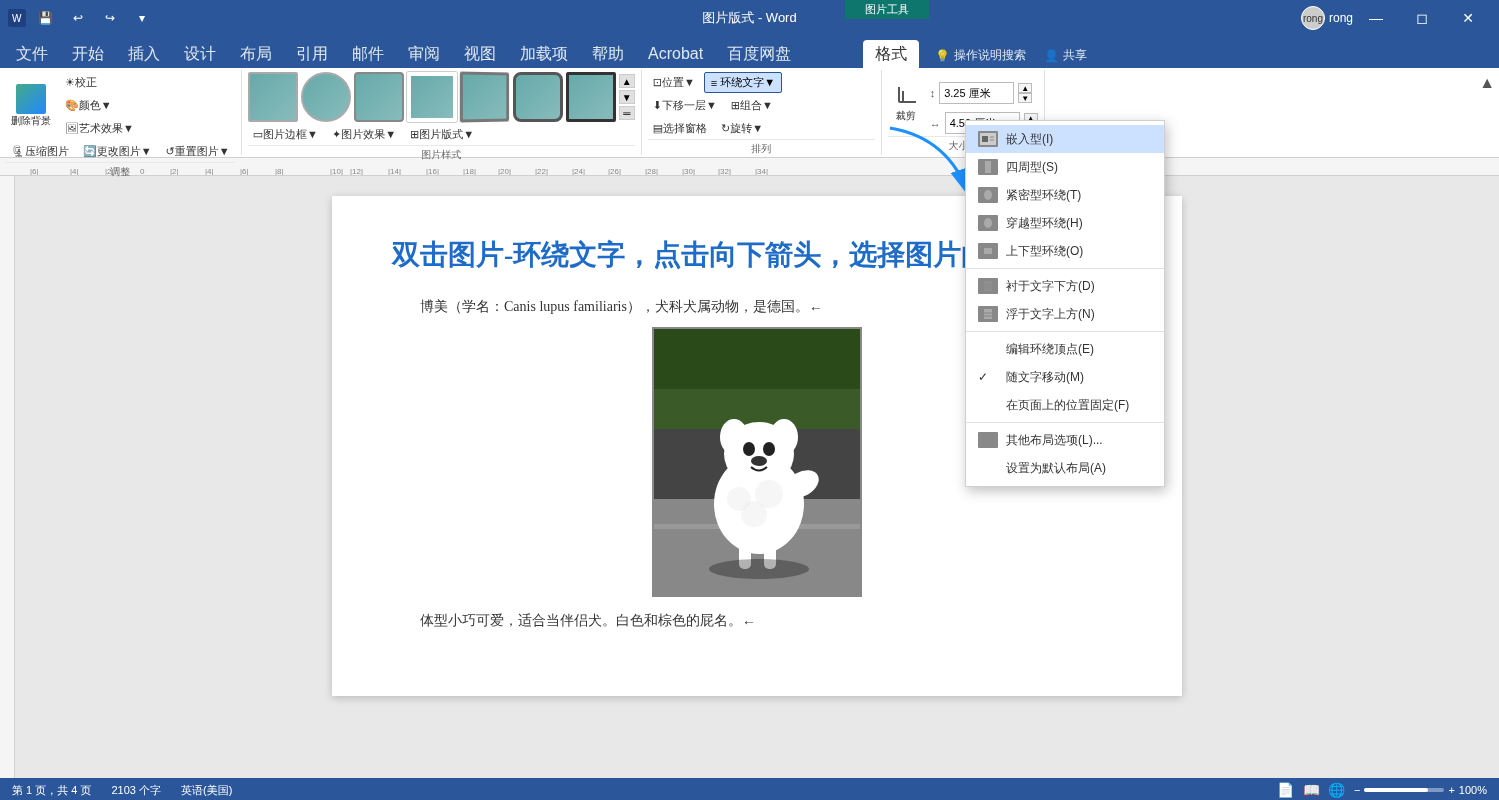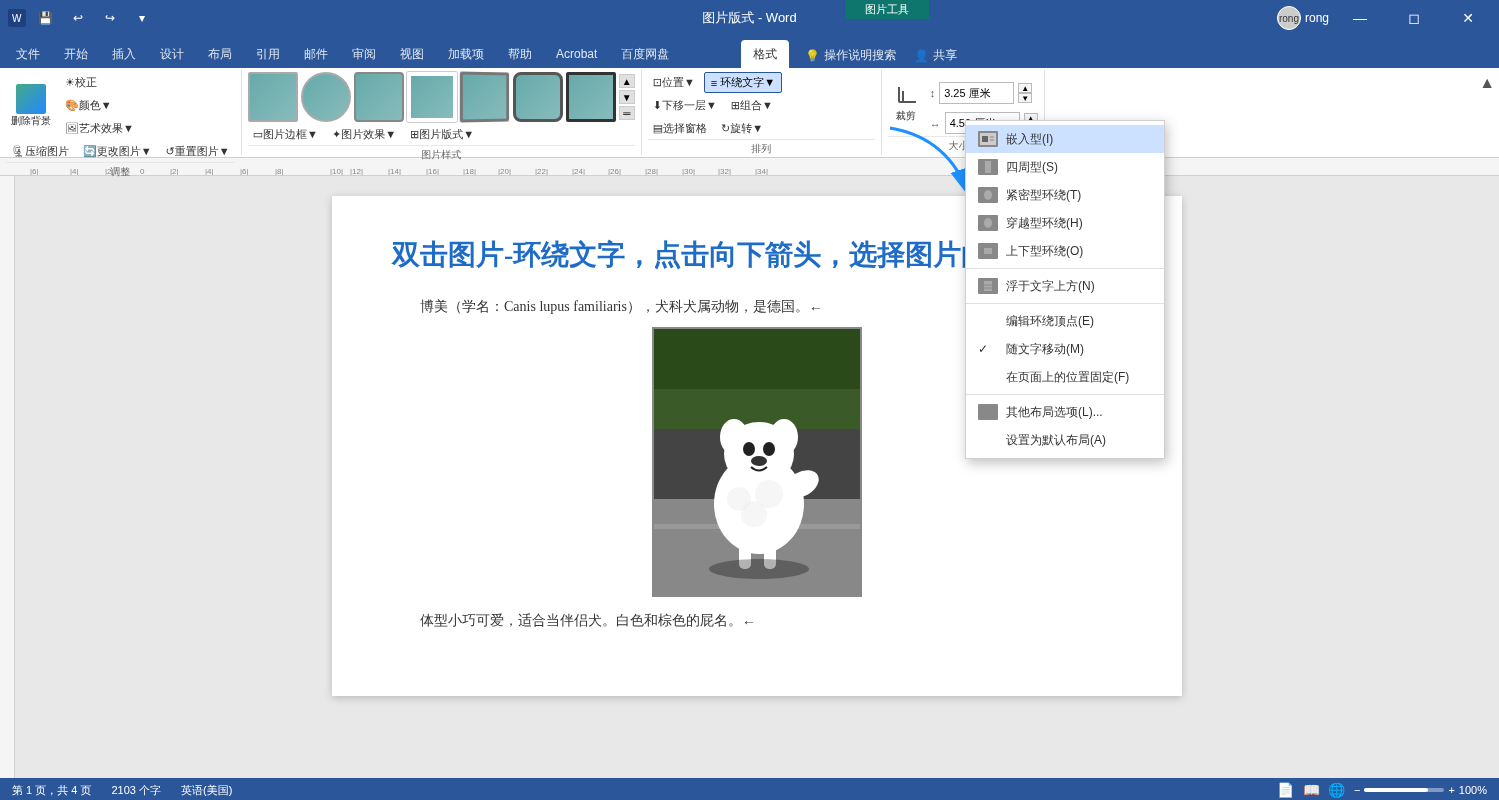--- a/index.html
+++ b/index.html
@@ -10,38 +10,38 @@
       height: 36px;
       background: #2b579a;
       display: flex;
       align-items: center;
       justify-content: space-between;
       padding: 0 8px;
       color: white;
     }
     .title-bar-left { display: flex; align-items: center; gap: 8px; }
     .title-bar-center { position: absolute; left: 50%; transform: translateX(-50%); font-size: 13px; color: white; }
-    .title-bar-right { display: flex; align-items: center; gap: 8px; margin-left: auto; }
+    .title-bar-right { display: flex; align-items: center; gap: 0; margin-left: auto; }
     .title-icon { width: 18px; height: 18px; background: #1e4080; border-radius: 2px; display: flex; align-items: center; justify-content: center; font-size: 10px; color: white; }
     .quick-access-btn { width: 24px; height: 24px; display: flex; align-items: center; justify-content: center; color: white; font-size: 12px; cursor: pointer; border-radius: 2px; }
     .window-btn { width: 46px; height: 36px; display: flex; align-items: center; justify-content: center; color: white; font-size: 14px; cursor: pointer; }
     .user-area { display: flex; align-items: center; gap: 4px; color: white; font-size: 12px; }
     .avatar { width: 24px; height: 24px; border-radius: 50%; background: #ccc; border: 1px solid white; display: flex; align-items: center; justify-content: center; font-size: 10px; color: #333; }
 
     
     .ribbon-tabs {
       height: 32px;
       background: #2b579a;
       display: flex;
       align-items: flex-end;
       padding-left: 4px;
     }
     .ribbon-tab {
       padding: 6px 12px;
-      font-size: 12px;
+      font-size: 16px;
       color: rgba(255,255,255,0.85);
       cursor: pointer;
       border-radius: 4px 4px 0 0;
       height: 28px;
       display: flex;
       align-items: center;
     }
     .ribbon-tab.active { background: white; color: #2b579a; font-weight: 500; }
 
     
@@ -573,20 +573,31 @@
       <svg width="16" height="12" viewBox="0 0 16 12">
           <line x1="0" y1="1" x2="16" y2="1" stroke="#888" stroke-width="1"></line>
           <rect x="4" y="3" width="8" height="6" fill="#aaa"></rect>
           <line x1="0" y1="11" x2="16" y2="11" stroke="#888" stroke-width="1"></line>
         </svg>
     </div>
     <span>上下型环绕(O)</span>
   </div>
   <div class="menu-separator"></div>
 
+  <div class="menu-item">
+    <div class="menu-icon">
+      <svg width="16" height="12" viewBox="0 0 16 12">
+          <line x1="0" y1="2" x2="16" y2="2" stroke="#888" stroke-width="1"></line>
+          <rect x="4" y="1" width="8" height="10" fill="rgba(150,150,150,0.5)"></rect>
+          <line x1="0" y1="5" x2="16" y2="5" stroke="#888" stroke-width="1"></line>
+          <line x1="0" y1="8" x2="16" y2="8" stroke="#888" stroke-width="1"></line>
+        </svg>
+    </div>
+    <span>衬于文字下方(D)</span>
+  </div>
 
   <div class="menu-item">
     <div class="menu-icon">
       <svg width="16" height="12" viewBox="0 0 16 12">
           <line x1="0" y1="2" x2="16" y2="2" stroke="#888" stroke-width="1"></line>
           <rect x="4" y="1" width="8" height="10" fill="#aaa"></rect>
           <line x1="0" y1="5" x2="16" y2="5" stroke="#888" stroke-width="1"></line>
           <line x1="0" y1="8" x2="16" y2="8" stroke="#888" stroke-width="1"></line>
         </svg>
     </div>

